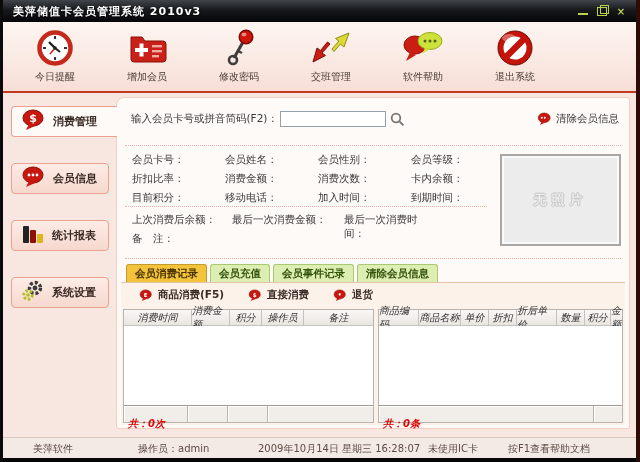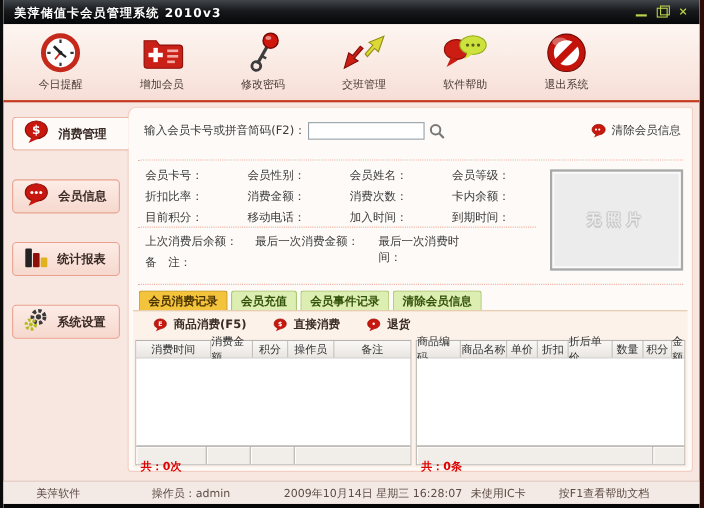--- a/index.html
+++ b/index.html
@@ -66,21 +66,21 @@
          font-weight:bold; border:1px solid #a9c873; border-bottom:none;
          border-radius:3px 3px 0 0; background:#ddeeb2; color:#33520a; cursor:pointer; }
   .tab.active { background:#f2c33b; border-color:#c49b2e; color:#4a3300; }
 
   .tab-content { position:absolute; left:4px; right:4px; top:184px; bottom:3px;
                  background:#fcf2ea; border-top:1px solid #e3c5a6; }
   .actions { display:flex; gap:24px; margin:5px 0 0 18px; align-items:center; }
   .action-btn { display:flex; align-items:center; gap:5px; font-size:10.5px; font-weight:bold;
                 color:#3a2a25; cursor:pointer;justify-content:flex-end; }
 
-  .tables { position:absolute; left:2px; right:2px; top:26px; bottom:2px; display:flex; gap:4px; }
+  .tables { position:absolute; left:2px; right:2px; top:26px; bottom:2px; display:flex; gap:4px;font-style:italic; }
   .dtable { border:1px solid #b7b3ae; background:#fff; display:flex; flex-direction:column; }
   .t-left { width:251px; } .t-right { flex:1; }
   .thead { display:flex; height:16px; background:linear-gradient(#faf8f6,#e9e5e1);
            border-bottom:1px solid #c5c1bc; font-size:10px; color:#333; }
   .th { border-right:1px solid #c5c1bc; display:flex; align-items:center; justify-content:center; }
   .tbody { flex:1; background:#fff; }
   .tfoot { height:17px; border-top:1px solid #9e9a95; background:#f1eeea; display:flex;
            font-size:10px; align-items:stretch; }
   .seg { border-right:1px solid #b7b3ae; box-shadow:inset 1px 1px 0 #fff; display:flex;
          align-items:center; padding-left:4px; }
@@ -253,22 +253,22 @@
               <circle cx="13" cy="9" r="1.6" fill="#fff"></circle>
             </svg>
           <span>清除会员信息</span>
         </span>
       </div>
 
       <div class="dotted" style="top:47px"></div>
 
       <div class="frow" style="top:55px">
         <span class="cell">会员卡号：</span>
+        <span class="cell">会员姓名：</span>
         <span class="cell">会员性别：</span>
-        <span class="cell">会员姓名：</span>
         <span class="cell">会员等级：</span>
       </div>
       <div class="frow" style="top:74px">
         <span class="cell">折扣比率：</span>
         <span class="cell">消费金额：</span>
         <span class="cell">消费次数：</span>
         <span class="cell">卡内余额：</span>
       </div>
       <div class="frow" style="top:93px">
         <span class="cell">目前积分：</span>

